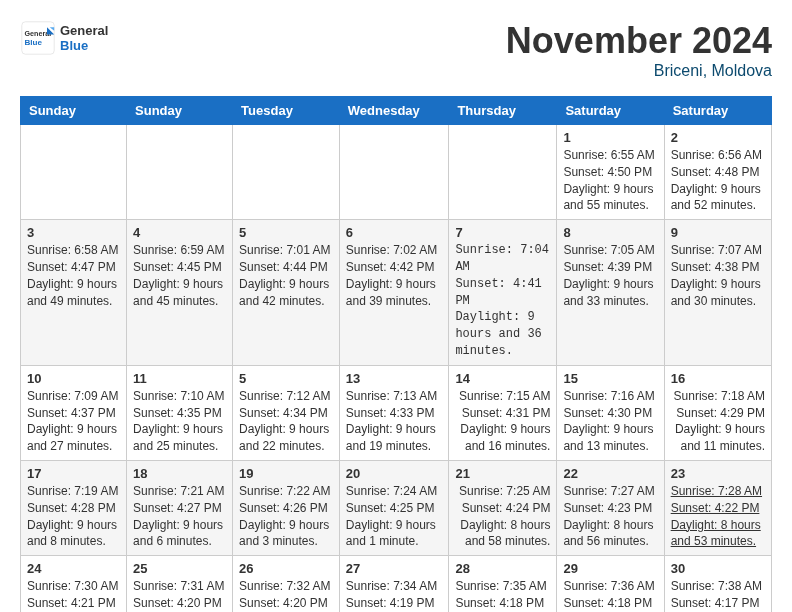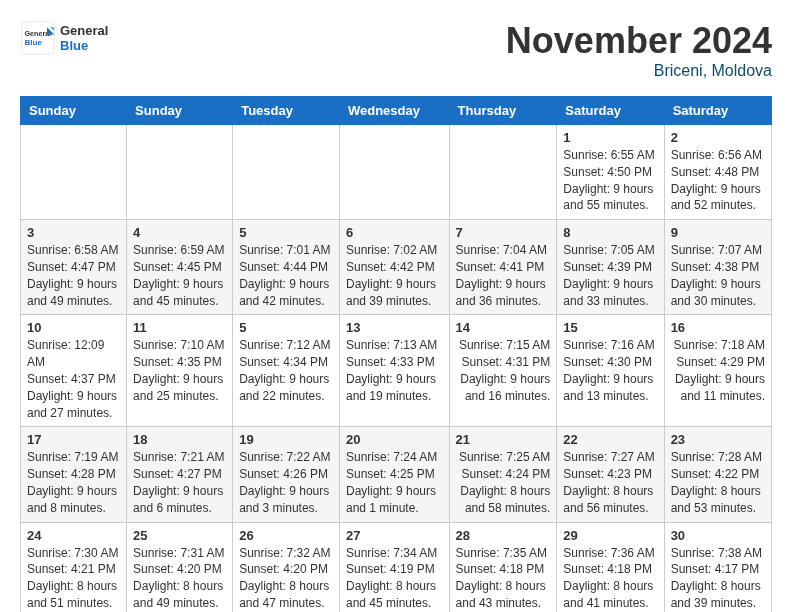--- a/index.html
+++ b/index.html
@@ -153,41 +153,41 @@
 Daylight: 9 hours and 42 minutes.</div>
         </td>
         <td>
           <span class="day-num">6</span>
           <div class="day-info" style="white-space: pre-line;">Sunrise: 7:02 AM
 Sunset: 4:42 PM
 Daylight: 9 hours and 39 minutes.</div>
         </td>
         <td>
           <span class="day-num">7</span>
-          <div class="day-info" style="white-space: pre-line;">Sunrise: 7:04 AM
+          <div class="day-info" style="white-space: pre-line; font-family: Liberation Mono, monospace;">Sunrise: 7:04 AM
 Sunset: 4:41 PM
 Daylight: 9 hours and 36 minutes.</div>
         </td>
         <td>
           <span class="day-num">8</span>
           <div class="day-info" style="white-space: pre-line;">Sunrise: 7:05 AM
 Sunset: 4:39 PM
 Daylight: 9 hours and 33 minutes.</div>
         </td>
         <td>
           <span class="day-num">9</span>
           <div class="day-info" style="white-space: pre-line;">Sunrise: 7:07 AM
 Sunset: 4:38 PM
 Daylight: 9 hours and 30 minutes.</div>
         </td>
       </tr>
       <tr>
         <td>
           <span class="day-num">10</span>
-          <div class="day-info" style="white-space: pre-line;">Sunrise: 12:09 AM
+          <div class="day-info" style="white-space: pre-line;">Sunrise: 7:09 AM
 Sunset: 4:37 PM
 Daylight: 9 hours and 27 minutes.</div>
         </td>
         <td>
           <span class="day-num">11</span>
           <div class="day-info" style="white-space: pre-line;">Sunrise: 7:10 AM
 Sunset: 4:35 PM
 Daylight: 9 hours and 25 minutes.</div>
         </td>
         <td>
@@ -253,21 +253,21 @@
 Daylight: 8 hours and 58 minutes.</div>
         </td>
         <td>
           <span class="day-num">22</span>
           <div class="day-info" style="white-space: pre-line;">Sunrise: 7:27 AM
 Sunset: 4:23 PM
 Daylight: 8 hours and 56 minutes.</div>
         </td>
         <td>
           <span class="day-num">23</span>
-          <div class="day-info" style="white-space: pre-line;">Sunrise: 7:28 AM
+          <div class="day-info" style="white-space: pre-line; text-decoration: underline;">Sunrise: 7:28 AM
 Sunset: 4:22 PM
 Daylight: 8 hours and 53 minutes.</div>
         </td>
       </tr>
       <tr>
         <td>
           <span class="day-num">24</span>
           <div class="day-info" style="white-space: pre-line;">Sunrise: 7:30 AM
 Sunset: 4:21 PM
 Daylight: 8 hours and 51 minutes.</div>

